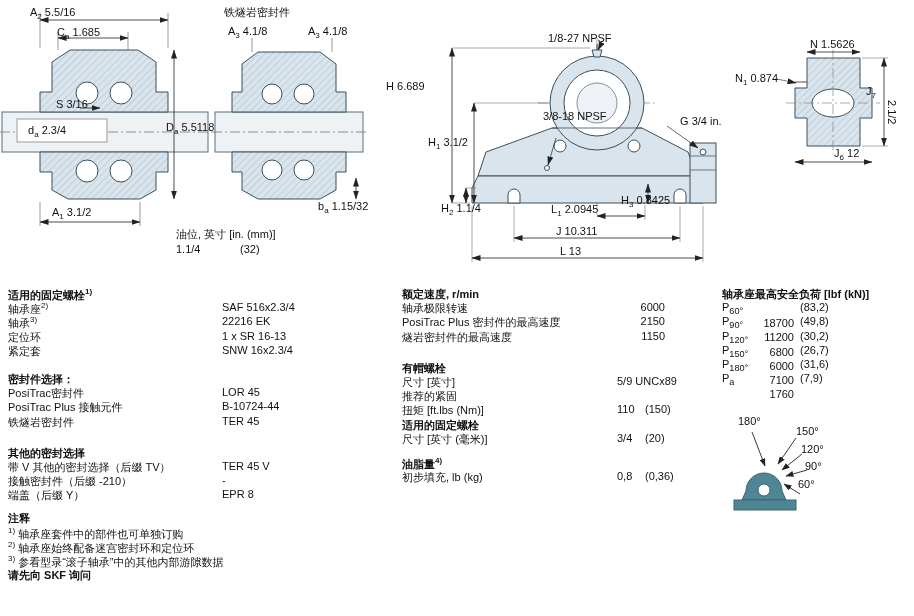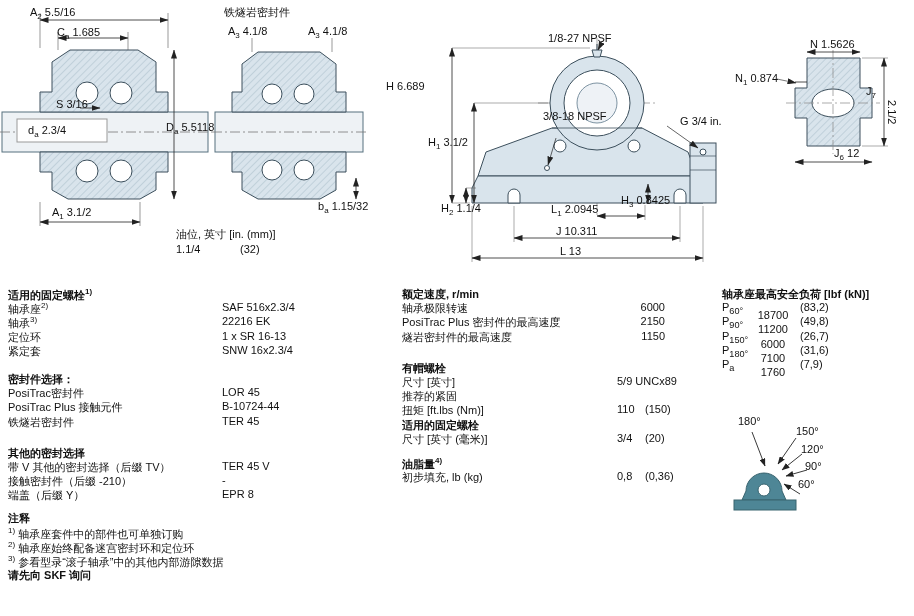--- a/index.html
+++ b/index.html
@@ -17,21 +17,21 @@
   .c1{left:8px;width:392px}
   .c2{left:402px;width:318px}
   .c3{left:722px;width:188px}
   .r{position:relative;height:14.2px;white-space:nowrap}
   .hd{font-weight:bold}
   .lab{position:absolute;left:0;top:0}
   .c1 .val{position:absolute;left:214px;top:0}
   .c2 .val{position:absolute;left:215px;top:0}
   .c2 .valr{position:absolute;left:213px;width:50px;text-align:right;top:0}
   .c2 .val2{position:absolute;left:243px;top:0}
-  .c3 .valr{position:absolute;left:30px;width:42px;text-align:center;top:8px}
+  .c3 .valr{position:absolute;left:30px;width:42px;text-align:right;top:16px}
   .c3 .kn{position:absolute;left:78px;top:0}
   .g9{margin-top:9px}.g10{margin-top:10px}.g13{}
   .g14{margin-top:14px}.g17{margin-top:17px}.g28{margin-top:17px}
 </style>
 </head>
 <body>
 
 <svg class="abs" style="left:0;top:0" width="914" height="285" viewBox="0 0 914 285">
   <defs>
     <marker id="mE" markerWidth="9" markerHeight="6" refX="8.5" refY="3" orient="auto" markerUnits="userSpaceOnUse">
@@ -277,20 +277,25 @@
       <span class="lab"><span>P</span><sub>60°</sub></span>
       <span class="valr">18700</span>
       <span class="kn">(83,2)</span>
     </div>
   <div class="r">
       <span class="lab"><span>P</span><sub>90°</sub></span>
       <span class="valr">11200</span>
       <span class="kn">(49,8)</span>
     </div>
   <div class="r">
+      <span class="lab"><span>P</span><sub>120°</sub></span>
+      <span class="valr">6800</span>
+      <span class="kn">(30,2)</span>
+    </div>
+  <div class="r">
       <span class="lab"><span>P</span><sub>150°</sub></span>
       <span class="valr">6000</span>
       <span class="kn">(26,7)</span>
     </div>
   <div class="r">
       <span class="lab"><span>P</span><sub>180°</sub></span>
       <span class="valr">7100</span>
       <span class="kn">(31,6)</span>
     </div>
   <div class="r">

